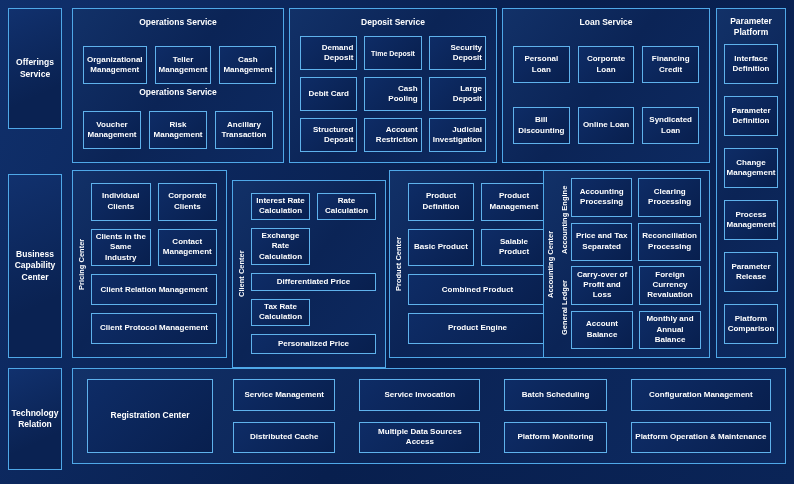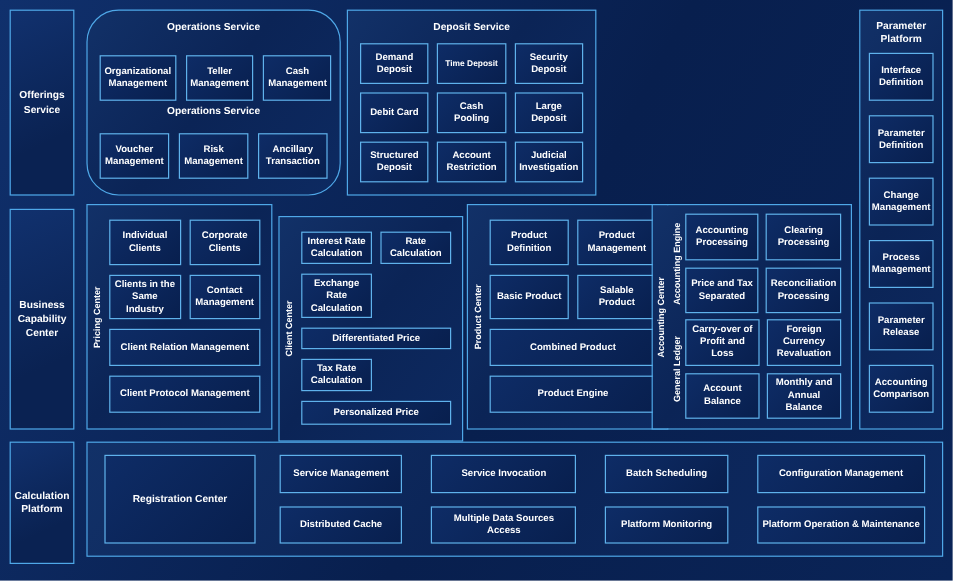--- a/index.html
+++ b/index.html
@@ -24,21 +24,21 @@
     box-sizing:border-box;border:1px solid #5fb2ec;
     background:linear-gradient(135deg,#0e2c66 0%,#081f4e 100%);
     color:#fff;font-weight:700;font-size:8px;line-height:1.3;
     display:flex;align-items:center;justify-content:center;
     text-align:center;padding:2px 3px;
   }
   .ptitle{font-weight:700;font-size:8.5px;text-align:center;line-height:1.3;}
   .ops-grid{display:grid;grid-template-columns:repeat(3,1fr);gap:8px;padding:0 10px;}
   .ops-grid .box{height:38px;}
   .dep-grid{display:grid;grid-template-columns:repeat(3,1fr);gap:7px;padding:0 10px;margin-top:8px;}
-  .dep-grid .box{height:34px;}
+  .dep-grid .box{height:34px;text-align:right;}
   .loan-grid{display:grid;grid-template-columns:repeat(3,1fr);gap:24px 8px;padding:0 10px;margin-top:18px;}
   .loan-grid .box{height:37px;}
   .param-col{display:flex;flex-direction:column;gap:12px;padding:6px 7px 0 7px;}
   .param-col .box{height:40px;flex:none;}
   .cap-panel{top:170px;height:188px;display:flex;}
   .vlabel{
     flex:none;display:flex;align-items:center;justify-content:center;
     writing-mode:vertical-rl;transform:rotate(180deg);
     font-weight:700;font-size:7.5px;white-space:nowrap;
   }
@@ -53,31 +53,31 @@
   .acct-grid{flex:1;display:grid;grid-template-columns:1fr 1fr;grid-template-rows:1fr 1fr;gap:6px;}
   .tech-panel{display:flex;gap:20px;padding:10px 14px;}
   .reg{flex:none;width:126px;font-size:8.5px;}
   .tech-grid{flex:1;display:grid;grid-template-columns:0.95fr 1.12fr 0.95fr 1.3fr;grid-template-rows:1fr 1fr;gap:11px 24px;}
 </style>
 </head>
 <body>
 
 <div class="page">
 
-  <div class="rail" style="top:8px;height:155px;">
+  <div class="rail" style="top:8px;height:121px;">
     <span>Offerings Service</span>
   </div>
   <div class="rail" style="top:174px;height:184px;">
     <span>Business Capability Center</span>
   </div>
   <div class="rail" style="top:368px;height:102px;">
-    <span>Calculation Platform</span>
-  </div>
-
-  <div class="panel" style="left:72px;top:8px;width:212px;height:155px;border-radius:27px;">
+    <span>Technology Relation</span>
+  </div>
+
+  <div class="panel" style="left:72px;top:8px;width:212px;height:155px;">
     <div class="ptitle" style="margin-top:8px;">Operations Service</div>
     <div class="ops-grid" style="margin-top:18px;">
       <div class="box">Organizational Management</div>
       <div class="box">Teller Management</div>
       <div class="box">Cash Management</div>
     </div>
     <div class="ptitle" style="margin-top:3px;">Operations Service</div>
     <div class="ops-grid" style="margin-top:13px;">
       <div class="box">Voucher Management</div>
       <div class="box">Risk Management</div>
@@ -93,30 +93,41 @@
       <div class="box">Security Deposit</div>
       <div class="box">Debit Card</div>
       <div class="box">Cash Pooling</div>
       <div class="box">Large Deposit</div>
       <div class="box">Structured Deposit</div>
       <div class="box">Account Restriction</div>
       <div class="box">Judicial Investigation</div>
     </div>
   </div>
 
+  <div class="panel" style="left:502px;top:8px;width:208px;height:155px;">
+    <div class="ptitle" style="margin-top:8px;">Loan Service</div>
+    <div class="loan-grid">
+      <div class="box">Personal Loan</div>
+      <div class="box">Corporate Loan</div>
+      <div class="box">Financing Credit</div>
+      <div class="box">Bill Discounting</div>
+      <div class="box">Online Loan</div>
+      <div class="box">Syndicated Loan</div>
+    </div>
+  </div>
 
   <div class="panel" style="left:716px;top:8px;width:70px;height:350px;">
     <div class="ptitle" style="margin-top:7px;padding:0 6px;">Parameter Platform</div>
     <div class="param-col">
       <div class="box">Interface Definition</div>
       <div class="box">Parameter Definition</div>
       <div class="box">Change Management</div>
       <div class="box">Process Management</div>
       <div class="box">Parameter Release</div>
-      <div class="box">Accounting Comparison</div>
+      <div class="box">Platform Comparison</div>
     </div>
   </div>
 
   <div class="panel cap-panel" style="left:72px;width:155px;">
     <div class="vlabel" style="width:16px;">Pricing Center</div>
     <div class="cap-grid">
       <div class="box">Individual Clients</div>
       <div class="box">Corporate Clients</div>
       <div class="box">Clients in the Same Industry</div>
       <div class="box">Contact Management</div>

